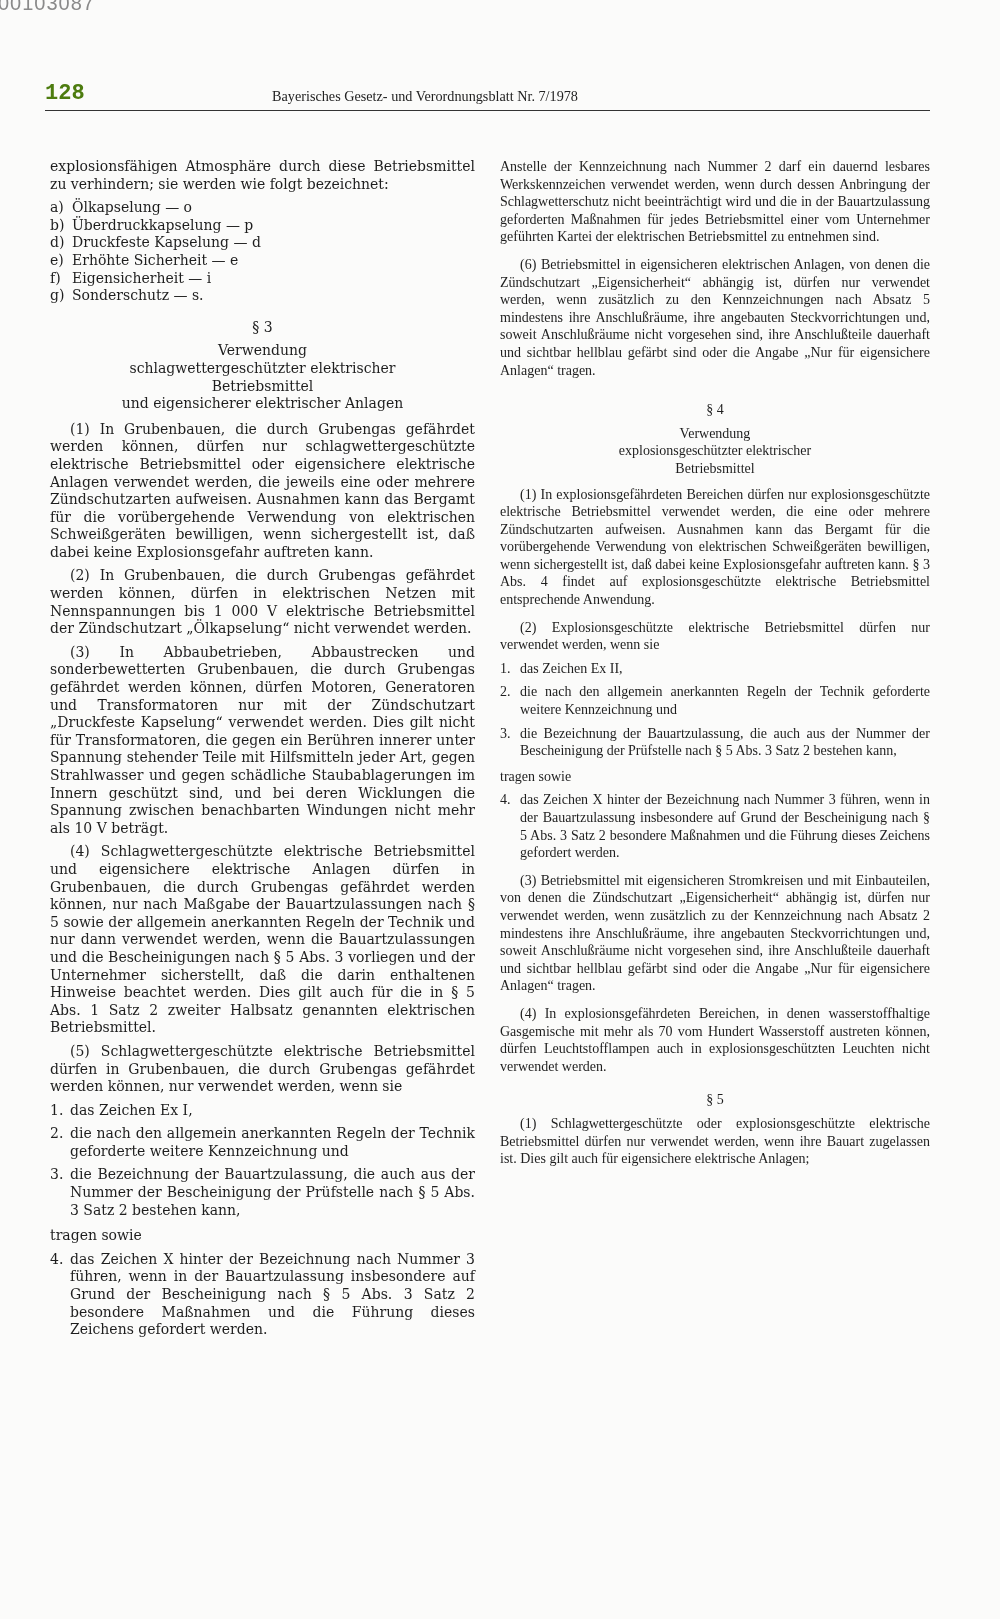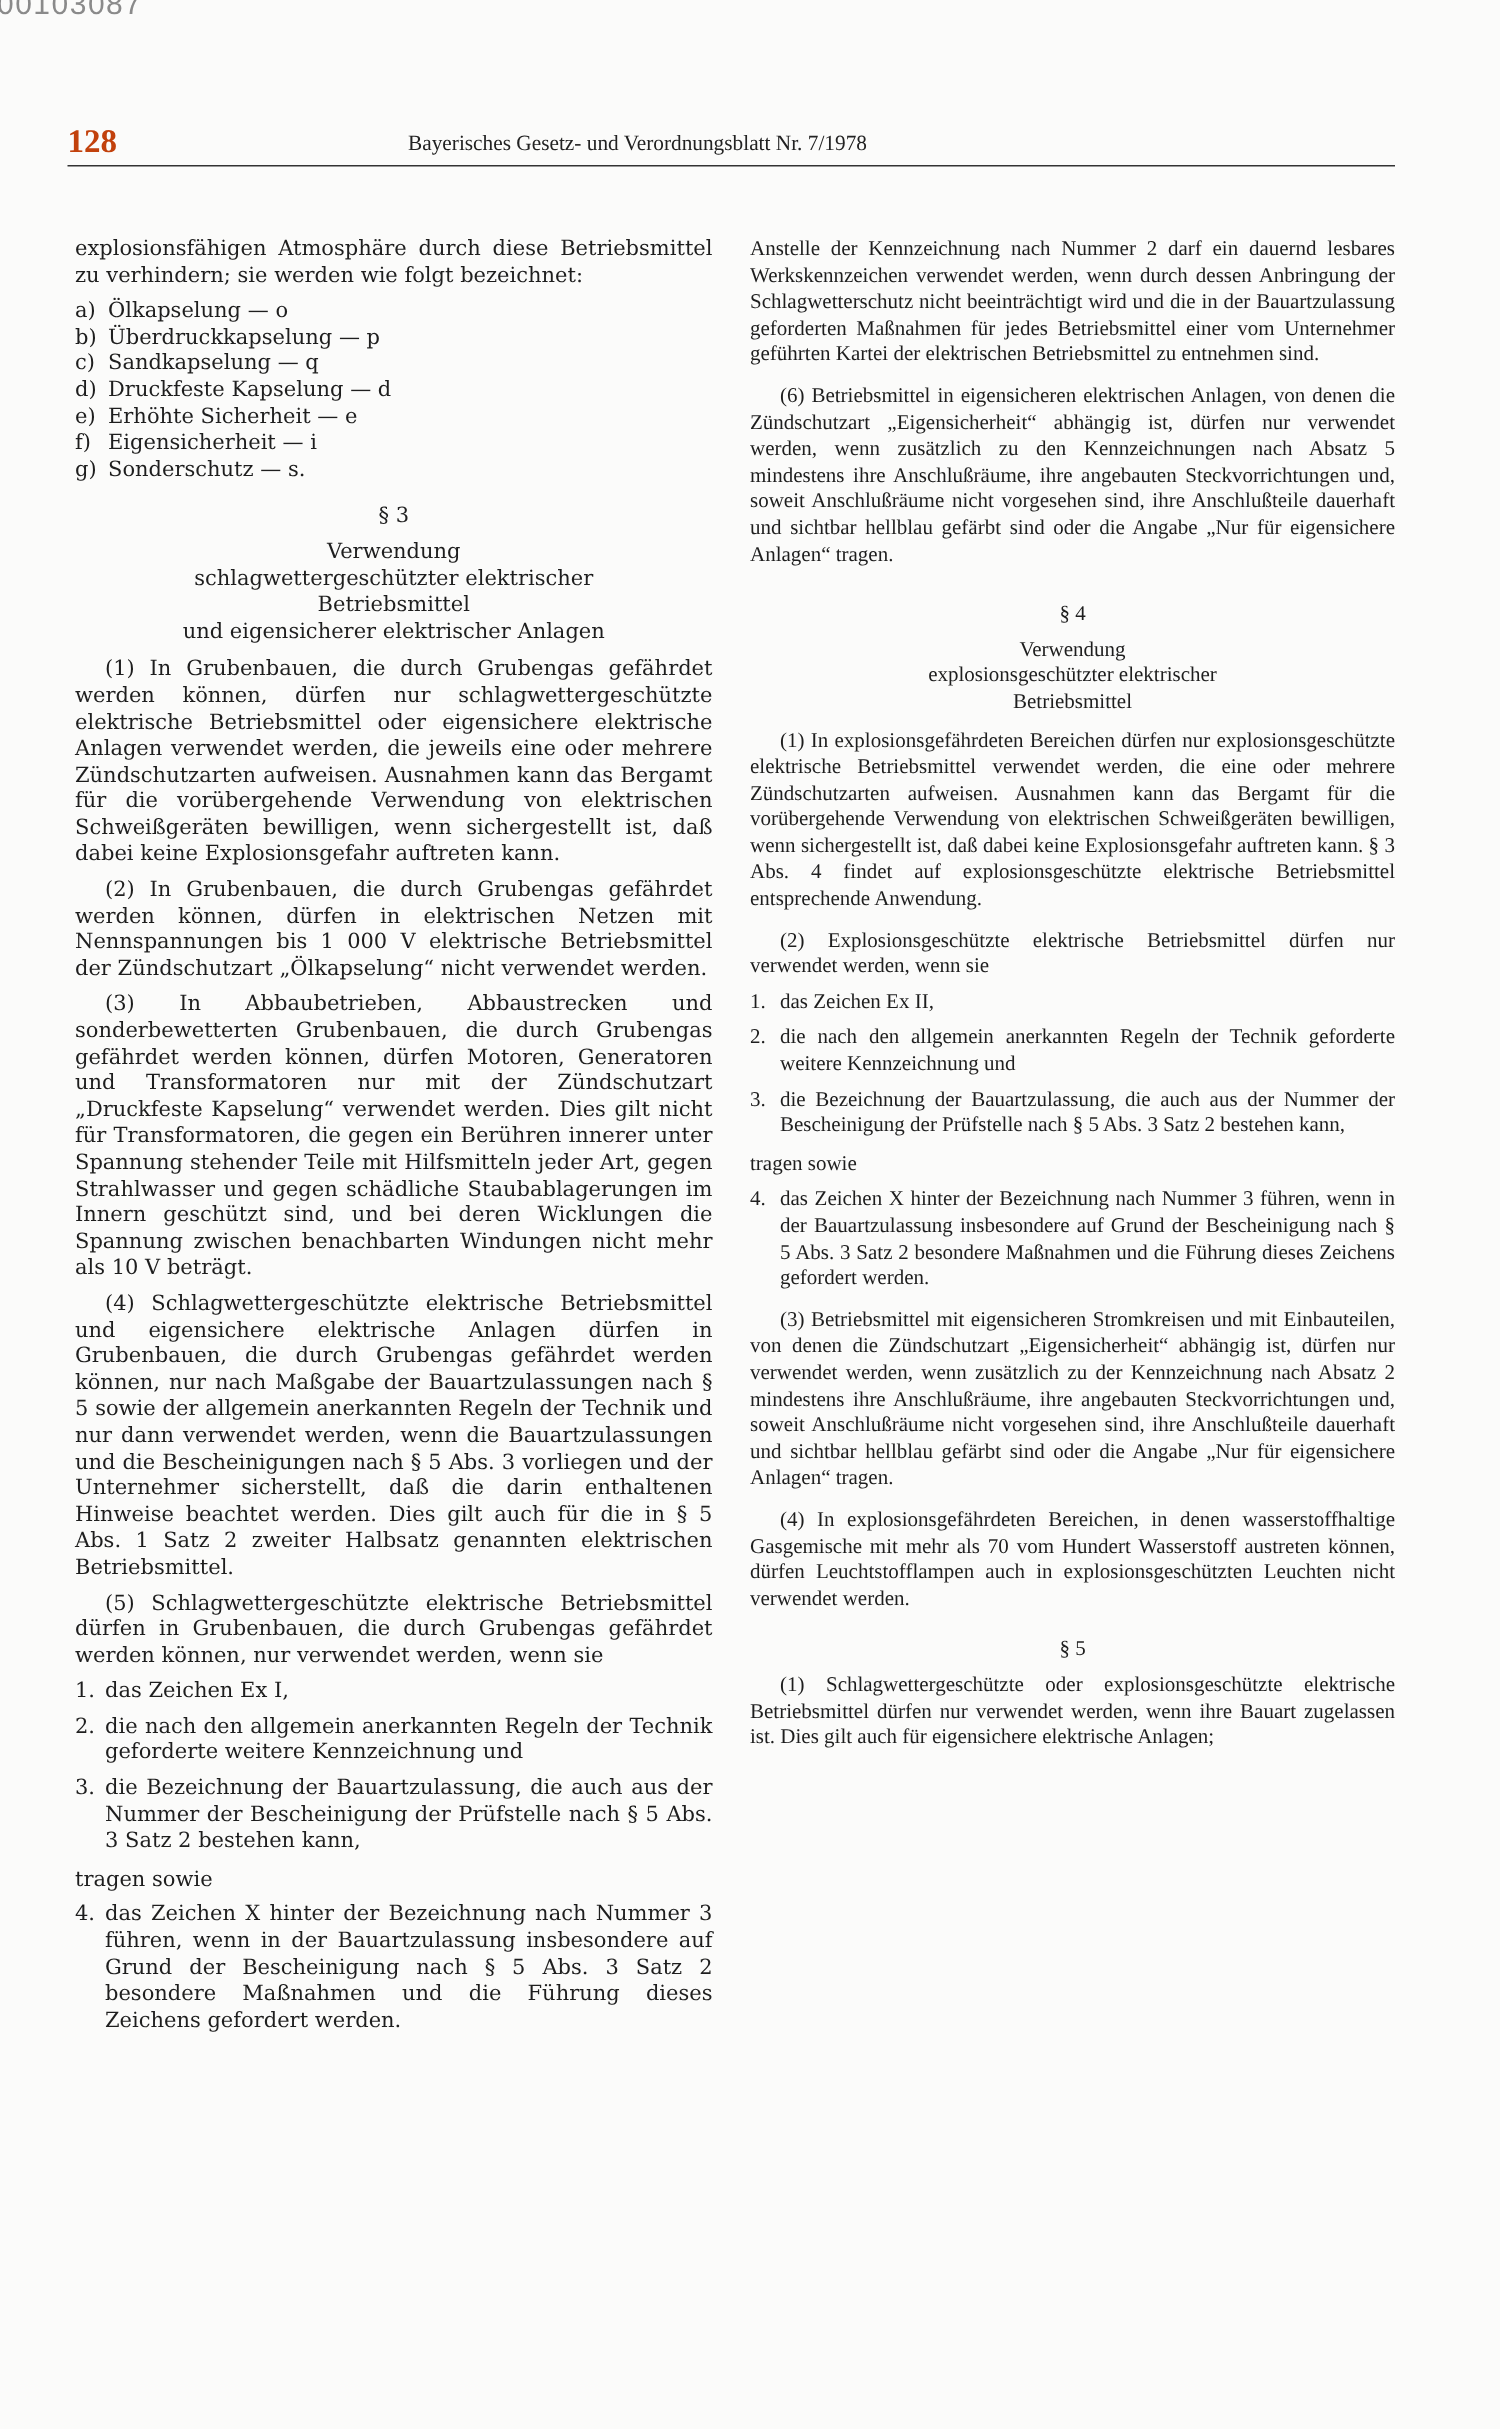--- a/index.html
+++ b/index.html
@@ -14,22 +14,22 @@
     position: absolute; left: -2px; top: -8px;
     font-family: "Liberation Sans", sans-serif;
     font-size: 20px; color: #8a8a8a; letter-spacing: 1px;
   }
   .header {
     position: absolute; left: 45px; top: 82px; width: 885px; height: 28px;
     border-bottom: 1.5px solid #333;
   }
   .page-num {
     position: absolute; left: 0; top: 0;
-    font-family: Liberation Serif, serif; font-weight: bold;
-    font-size: 22px; line-height: 24px; color: #c2410c;
+    font-family: Liberation Mono, monospace; font-weight: bold;
+    font-size: 22px; line-height: 24px; color: #4d7c0f;
   }
   .journal-title {
     position: absolute; left: 227px; top: 6px;
     font-family: "Liberation Serif", serif;
     font-size: 14.5px; line-height: 16px; color: #222;
     transform: scaleX(0.98); transform-origin: left;
   }
   .col {
     position: absolute; top: 158px;
     font-size: 14px; line-height: 17.6px;
@@ -58,21 +58,20 @@
   <span class="page-num">128</span>
   <span class="journal-title">Bayerisches Gesetz- und Verordnungsblatt Nr. 7/1978</span>
 </div>
 
 <div class="col col-left">
   <p class="para first">explosionsfähigen Atmosphäre durch diese Betriebsmittel zu verhindern; sie werden wie folgt bezeichnet:</p>
 
   <div class="lettered">
     <div><span class="lbl">a)</span><span>Ölkapselung — o</span></div>
     <div><span class="lbl">b)</span><span>Überdruckkapselung — p</span></div>
-    <div><span class="lbl">c)</span><span>Sandkapselung — q</span></div>
     <div><span class="lbl">d)</span><span>Druckfeste Kapselung — d</span></div>
     <div><span class="lbl">e)</span><span>Erhöhte Sicherheit — e</span></div>
     <div><span class="lbl">f)</span><span>Eigensicherheit — i</span></div>
     <div><span class="lbl">g)</span><span>Sonderschutz — s.</span></div>
   </div>
 
   <div class="sec-num" style="margin-top:14px">§ 3</div>
   <div class="sec-title">
     <div>Verwendung</div>
     <div>schlagwettergeschützter elektrischer</div>

